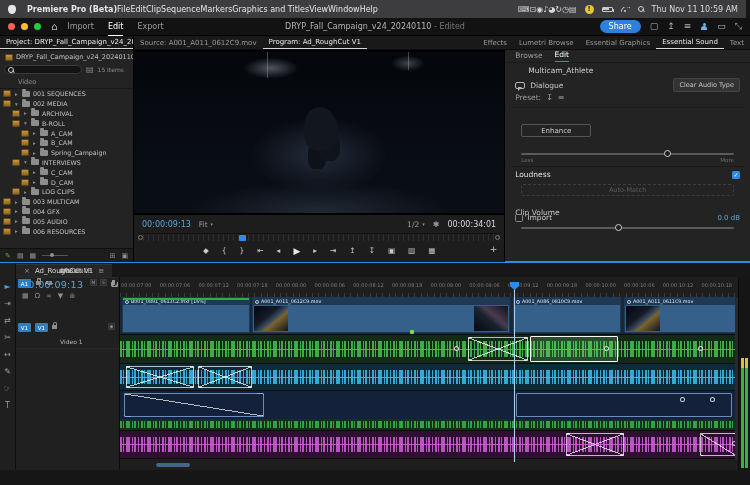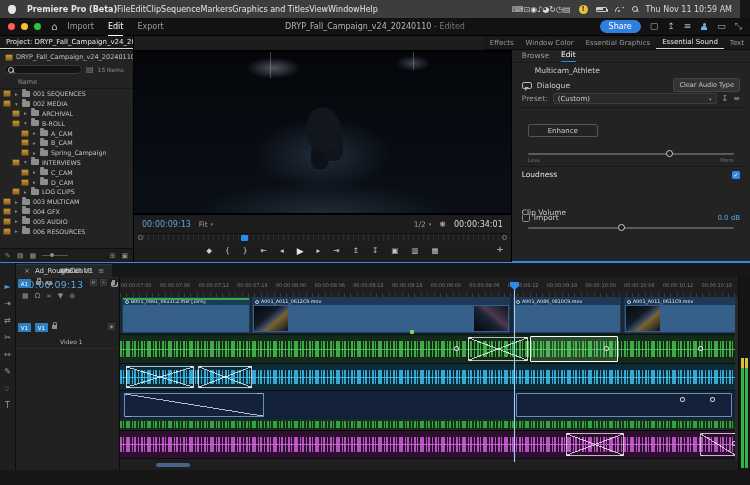--- a/index.html
+++ b/index.html
@@ -1,20 +1,20 @@
 <!DOCTYPE html>
 <html><head>
 <meta charset="utf-8">
 <style>
   *{margin:0;padding:0;box-sizing:border-box;font-family:"DejaVu Sans",sans-serif;-webkit-font-smoothing:antialiased}
   html,body{width:750px;height:485px;overflow:hidden;background:#161616}
   .app{position:relative;width:750px;height:485px;background:#161616}
 
   
-  .menubar{position:absolute;top:0;left:0;right:10px;height:18px;background:#3d3d40;display:flex;align-items:center;padding:0 8px;gap:11px;font-size:8px;color:#e6e6e6}
+  .menubar{position:absolute;top:0;left:0;right:4px;height:18px;background:#3d3d40;display:flex;align-items:center;padding:0 8px;gap:11px;font-size:8px;color:#e6e6e6}
   .apple{width:8px;height:9px;background:#e6e6e6;border-radius:45% 45% 50% 50%}
   .menu-item{white-space:nowrap;cursor:default}
   .menu-item.bold{font-weight:bold}
   .menubar-right{margin-left:auto;display:flex;align-items:center;gap:8px;color:#d9d9d9}
   .status-glyph{font-size:8px;line-height:1}
   .alert-badge{width:9px;height:9px;border-radius:50%;background:#e8c438;color:#222;font-size:7px;font-weight:bold;display:flex;align-items:center;justify-content:center}
   .battery{width:11px;height:5px;border:1px solid #ccc;border-radius:1px;position:relative}
   .battery::before{content:"";position:absolute;right:-2px;top:1px;width:1px;height:3px;background:#ccc}
   .battery::after{content:"";position:absolute;left:.5px;top:.5px;bottom:.5px;width:6px;background:#ccc}
   .wifi{width:9px;height:5px;position:relative;overflow:hidden}
@@ -236,21 +236,21 @@
         <span class="chip"></span>
         <span>DRYP_Fall_Campaign_v24_20240110.prproj</span>
       </div>
       <div class="proj-search-row">
         <span class="search-box">
             <span class="search-ic"></span>
           </span>
         <span class="status-glyph" style="color:#8f8f8f">▤</span>
         <span class="items-count">15 Items</span>
       </div>
-      <div class="name-hdr">Name</div>
+      <div class="name-hdr">Video</div>
       <div class="tree">
 
           <div class="tree-row" style="padding-left: 2px;">
             <span class="chip"></span>
             <span class="tree-arrow">▸</span>
             <span class="folder"></span>
             <span>001 SEQUENCES</span>
           </div>
 
           <div class="tree-row" style="padding-left: 2px;">
@@ -355,20 +355,24 @@
         <span class="pencil">✎</span>
         <span>▤</span>
         <span>▦</span>
         <span class="zoom-slider"></span>
         <span style="margin-left:auto">⊞</span>
         <span>▣</span>
       </div>
     </div>
 
     <div class="panel monitor-panel">
+      <div class="ptabbar">
+        <span class="ptab">Source: A001_A011_0612C9.mov</span>
+        <span class="ptab active">Program: Ad_RoughCut V1</span>
+      </div>
       <div class="video-area">
         <div class="video-frame">
           <span class="lamp" style="left:36%"></span>
           <span class="lamp" style="left:74%;height:18px"></span>
           <span class="figure"></span>
         </div>
       </div>
       <div class="mon-controls">
         <span class="tc-blue">00:00:09:13</span>
         <span class="dropdown">
@@ -403,58 +407,55 @@
           <span>▣</span>
           <span>▥</span>
           <span>▦</span>
         </div>
       <span class="plus-btn">+</span>
     </div>
 
     <div class="panel sound-panel">
       <div class="ptabbar" style="margin-left:-28px;padding-left:0">
           <span class="ptab">Effects</span>
-          <span class="ptab">Window Color</span>
+          <span class="ptab">Lumetri Browse</span>
           <span class="ptab">Essential Graphics</span>
           <span class="ptab active">Essential Sound</span>
           <span class="ptab">Text</span>
         </div>
       <div class="es subtabs">
           <span class="subtab">Browse</span>
           <span class="subtab active">Edit</span>
         </div>
       <div class="es clipname">Multicam_Athlete</div>
       <div class="es dlg-row">
         <span class="bubble"></span>
         <span>Dialogue</span>
         <span class="clear-btn">Clear Audio Type</span>
       </div>
       <div class="es preset-row">
         <span style="color:#9a9a9a">Preset:</span>
-        <span class="preset-select">
-            <span>(Custom)</span>
-            <span class="chev">▾</span>
-          </span>
         <span class="save-ic">↧</span>
         <span class="menu-ic">≡</span>
       </div>
       <div class="divider" style="top:71px"></div>
       <div class="enhance-btn">Enhance</div>
       <div class="slider" style="top:117px">
           <span class="knob" style="left:67%"></span>
         </div>
       <div class="slider-labels" style="top:121px">
         <span>Less</span>
         <span>More</span>
       </div>
       <div class="divider" style="top:130px"></div>
       <div class="es sec-row" style="top:134px;color:#e2e2e2">
         <span>Loudness</span>
         <span class="checkbox checked">✓</span>
       </div>
+      <div class="dim-btn" style="top:148px">Auto-Match</div>
       <div class="es" style="top:172px;padding:0 10px;color:#c9c9c9">Clip Volume</div>
       <div class="es sec-row" style="top:177px;color:#c9c9c9;gap:4px">
         <span class="checkbox un"></span>
         <span>Import</span>
         <span class="val-blue">0.0 dB</span>
       </div>
       <div class="slider" style="top:191px">
           <span class="knob" style="left:44%"></span>
         </div>
       <div class="focus-line"></div>

